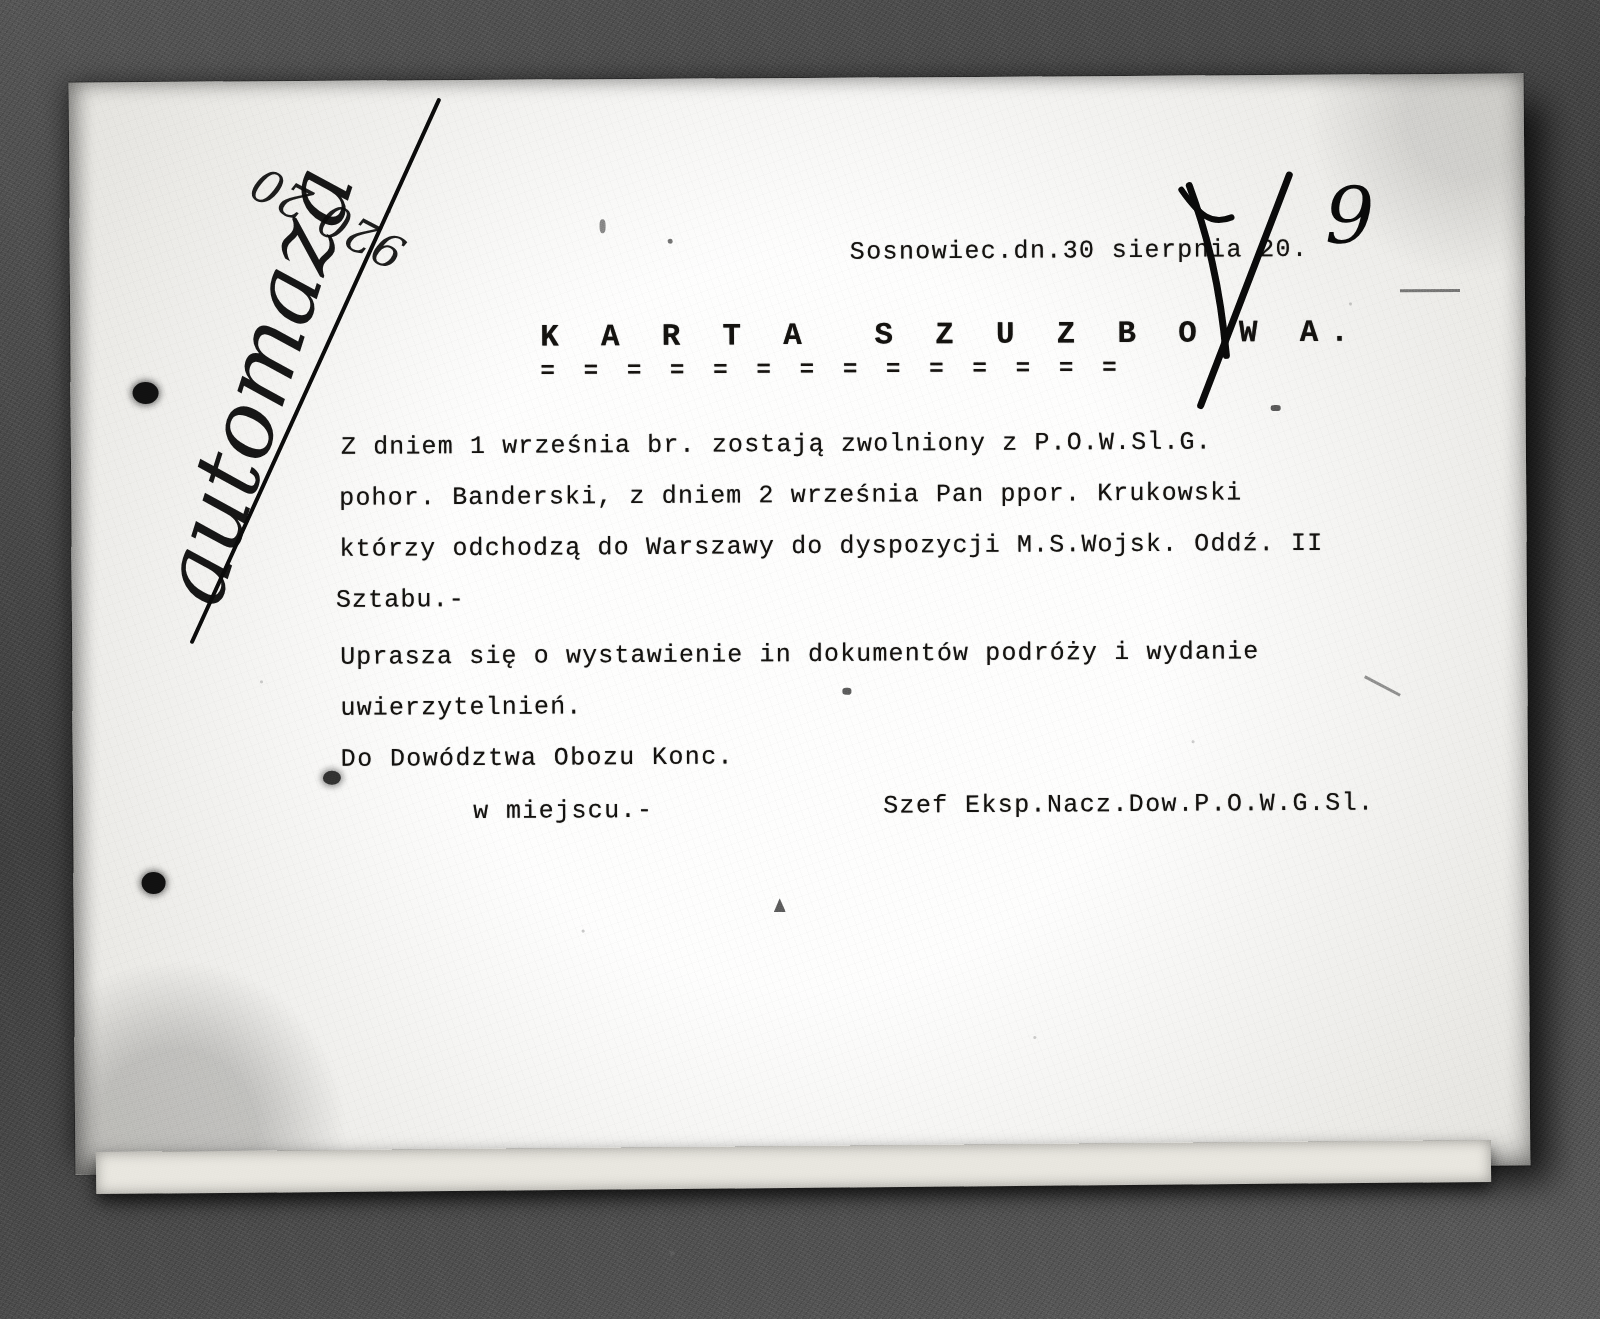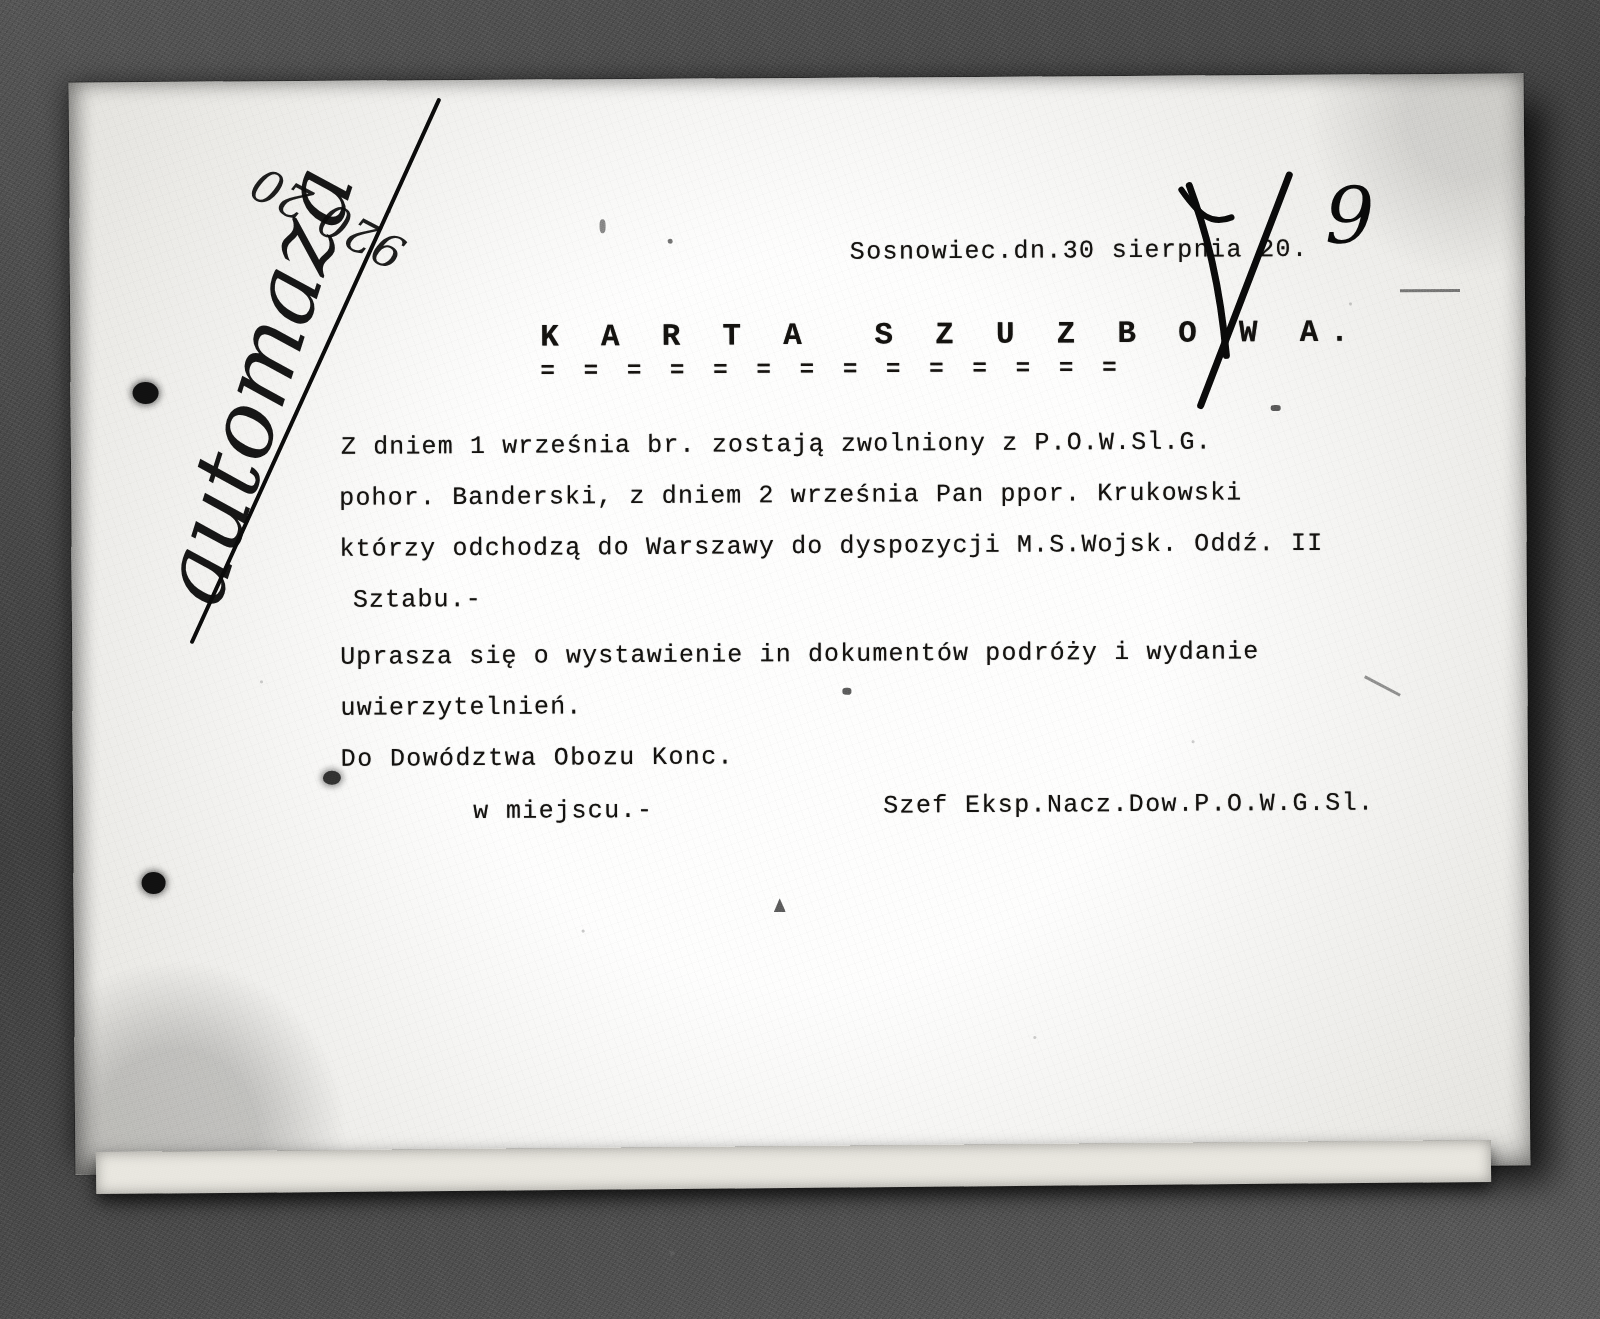--- a/index.html
+++ b/index.html
@@ -124,21 +124,21 @@
 
   .body-line {
     left: 270px;
     font-size: 25px;
     letter-spacing: .045em;
   }
 
   #body-1 { top: 352px; }
   #body-2 { top: 403px; left: 268px; }
   #body-3 { top: 454px; left: 268px; }
-  #body-4 { top: 505px; left: 281px; }
+  #body-4 { top: 505px; left: 264px; }
   #body-5 { top: 562px; left: 268px; }
   #body-6 { top: 613px; left: 268px; }
 
   #addressee { left: 268px; top: 664px; font-size: 25px; }
   #addressee-2 { left: 400px; top: 717px; font-size: 25px; }
   #signature { left: 810px; top: 714px; font-size: 25px; }
 
   
   .hand {
     position: absolute;

